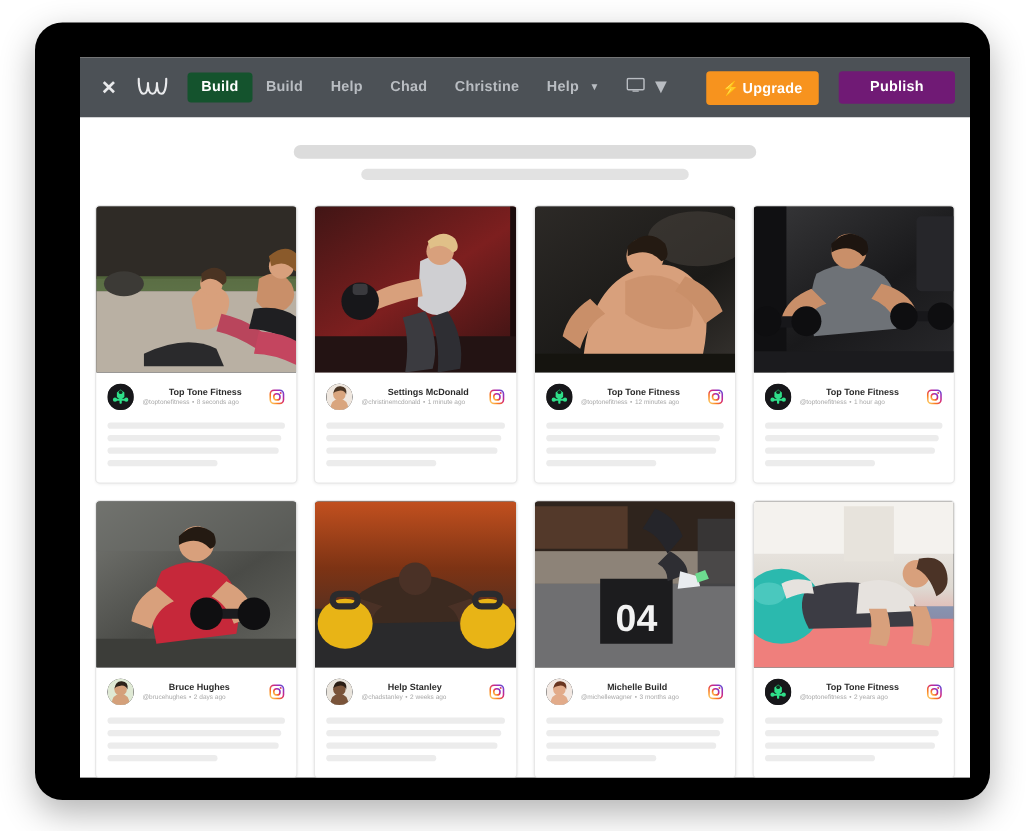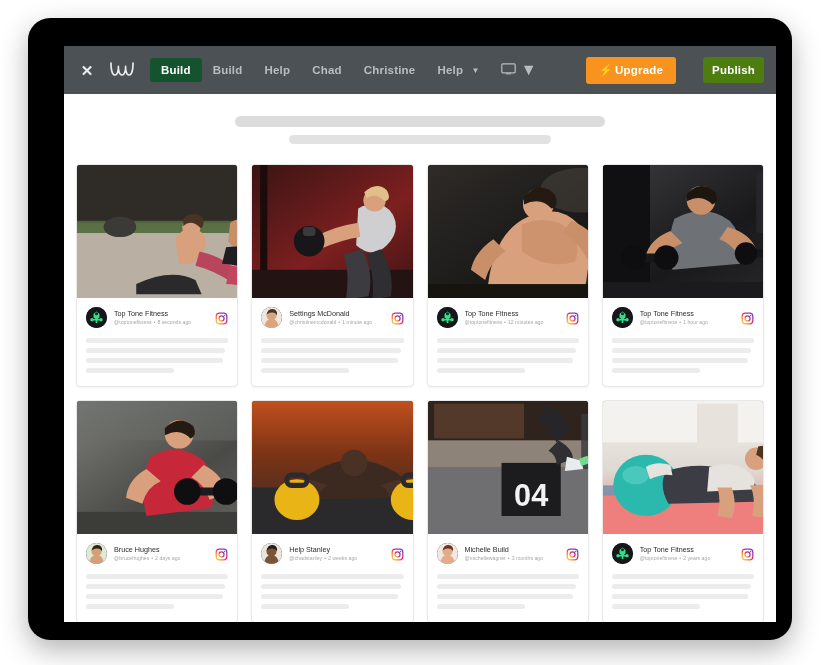--- a/index.html
+++ b/index.html
@@ -89,37 +89,37 @@
     align-items: center;
     gap: 5px;
     padding: 6px 10px;
     cursor: pointer;
     color: #b9bdc2;
   }
   .tb-spacer { flex: 1 1 auto; }
   .tb-actions {
     display: flex;
     align-items: center;
-    gap: 27px;
+    gap: 16px;
     padding-right: 12px;
   }
   .btn {
     border: none;
     border-radius: 3px;
     color: #ffffff;
     font-size: 11.5px;
     font-weight: 700;
     padding: 7px 13px;
     cursor: pointer;
     font-family: inherit;
     white-space: nowrap;
     letter-spacing: .2px;
   }
   .btn-upgrade { background: #f7931e; }
-  .btn-publish { background: #4d7c0f; padding: 7px 9px; }
+  .btn-publish { background: #701a75; padding: 7px 25px; }
   .bolt { font-size: 11px; margin-right: 2px; }
 
   
   #page-canvas {
     position: absolute;
     top: 48px; left: 0; right: 0; bottom: 0;
     background: #ffffff;
     overflow: hidden;
   }
   #hero-skeleton {
@@ -151,21 +151,20 @@
     border-radius: 4px;
     overflow: hidden;
     box-shadow: 0 1px 2px rgba(0,0,0,0.05);
   }
   .post-media {
     width: 100%;
     height: 133px;
     position: relative;
     overflow: hidden;
     background: #2b2b2b;
-    padding-left: 44px;
   }
   .post-media .ph {
     position: absolute;
     inset: 0;
   }
   .post-body { padding: 9px 9px 13px 9px; }
   .post-head {
     display: flex;
     align-items: center;
     gap: 7px;
@@ -174,26 +173,27 @@
     width: 21px; height: 21px;
     border-radius: 50%;
     flex: 0 0 21px;
     overflow: hidden;
     position: relative;
     background: #222;
   }
   .post-meta { flex: 1 1 auto; min-width: 0; }
   .post-user {
     font-size: 7.2px;
-    font-weight: 400;
+    font-weight: 700;
     color: #2b2b2b;
     line-height: 1.25;
     white-space: nowrap;
     overflow: hidden;
     text-overflow: ellipsis;
+    margin-left: 21px;
   }
   .post-sub {
     font-size: 5.2px;
     color: #a8a8a8;
     line-height: 1.3;
     margin-top: 1px;
     white-space: nowrap;
     overflow: hidden;
     text-overflow: ellipsis;
   }

